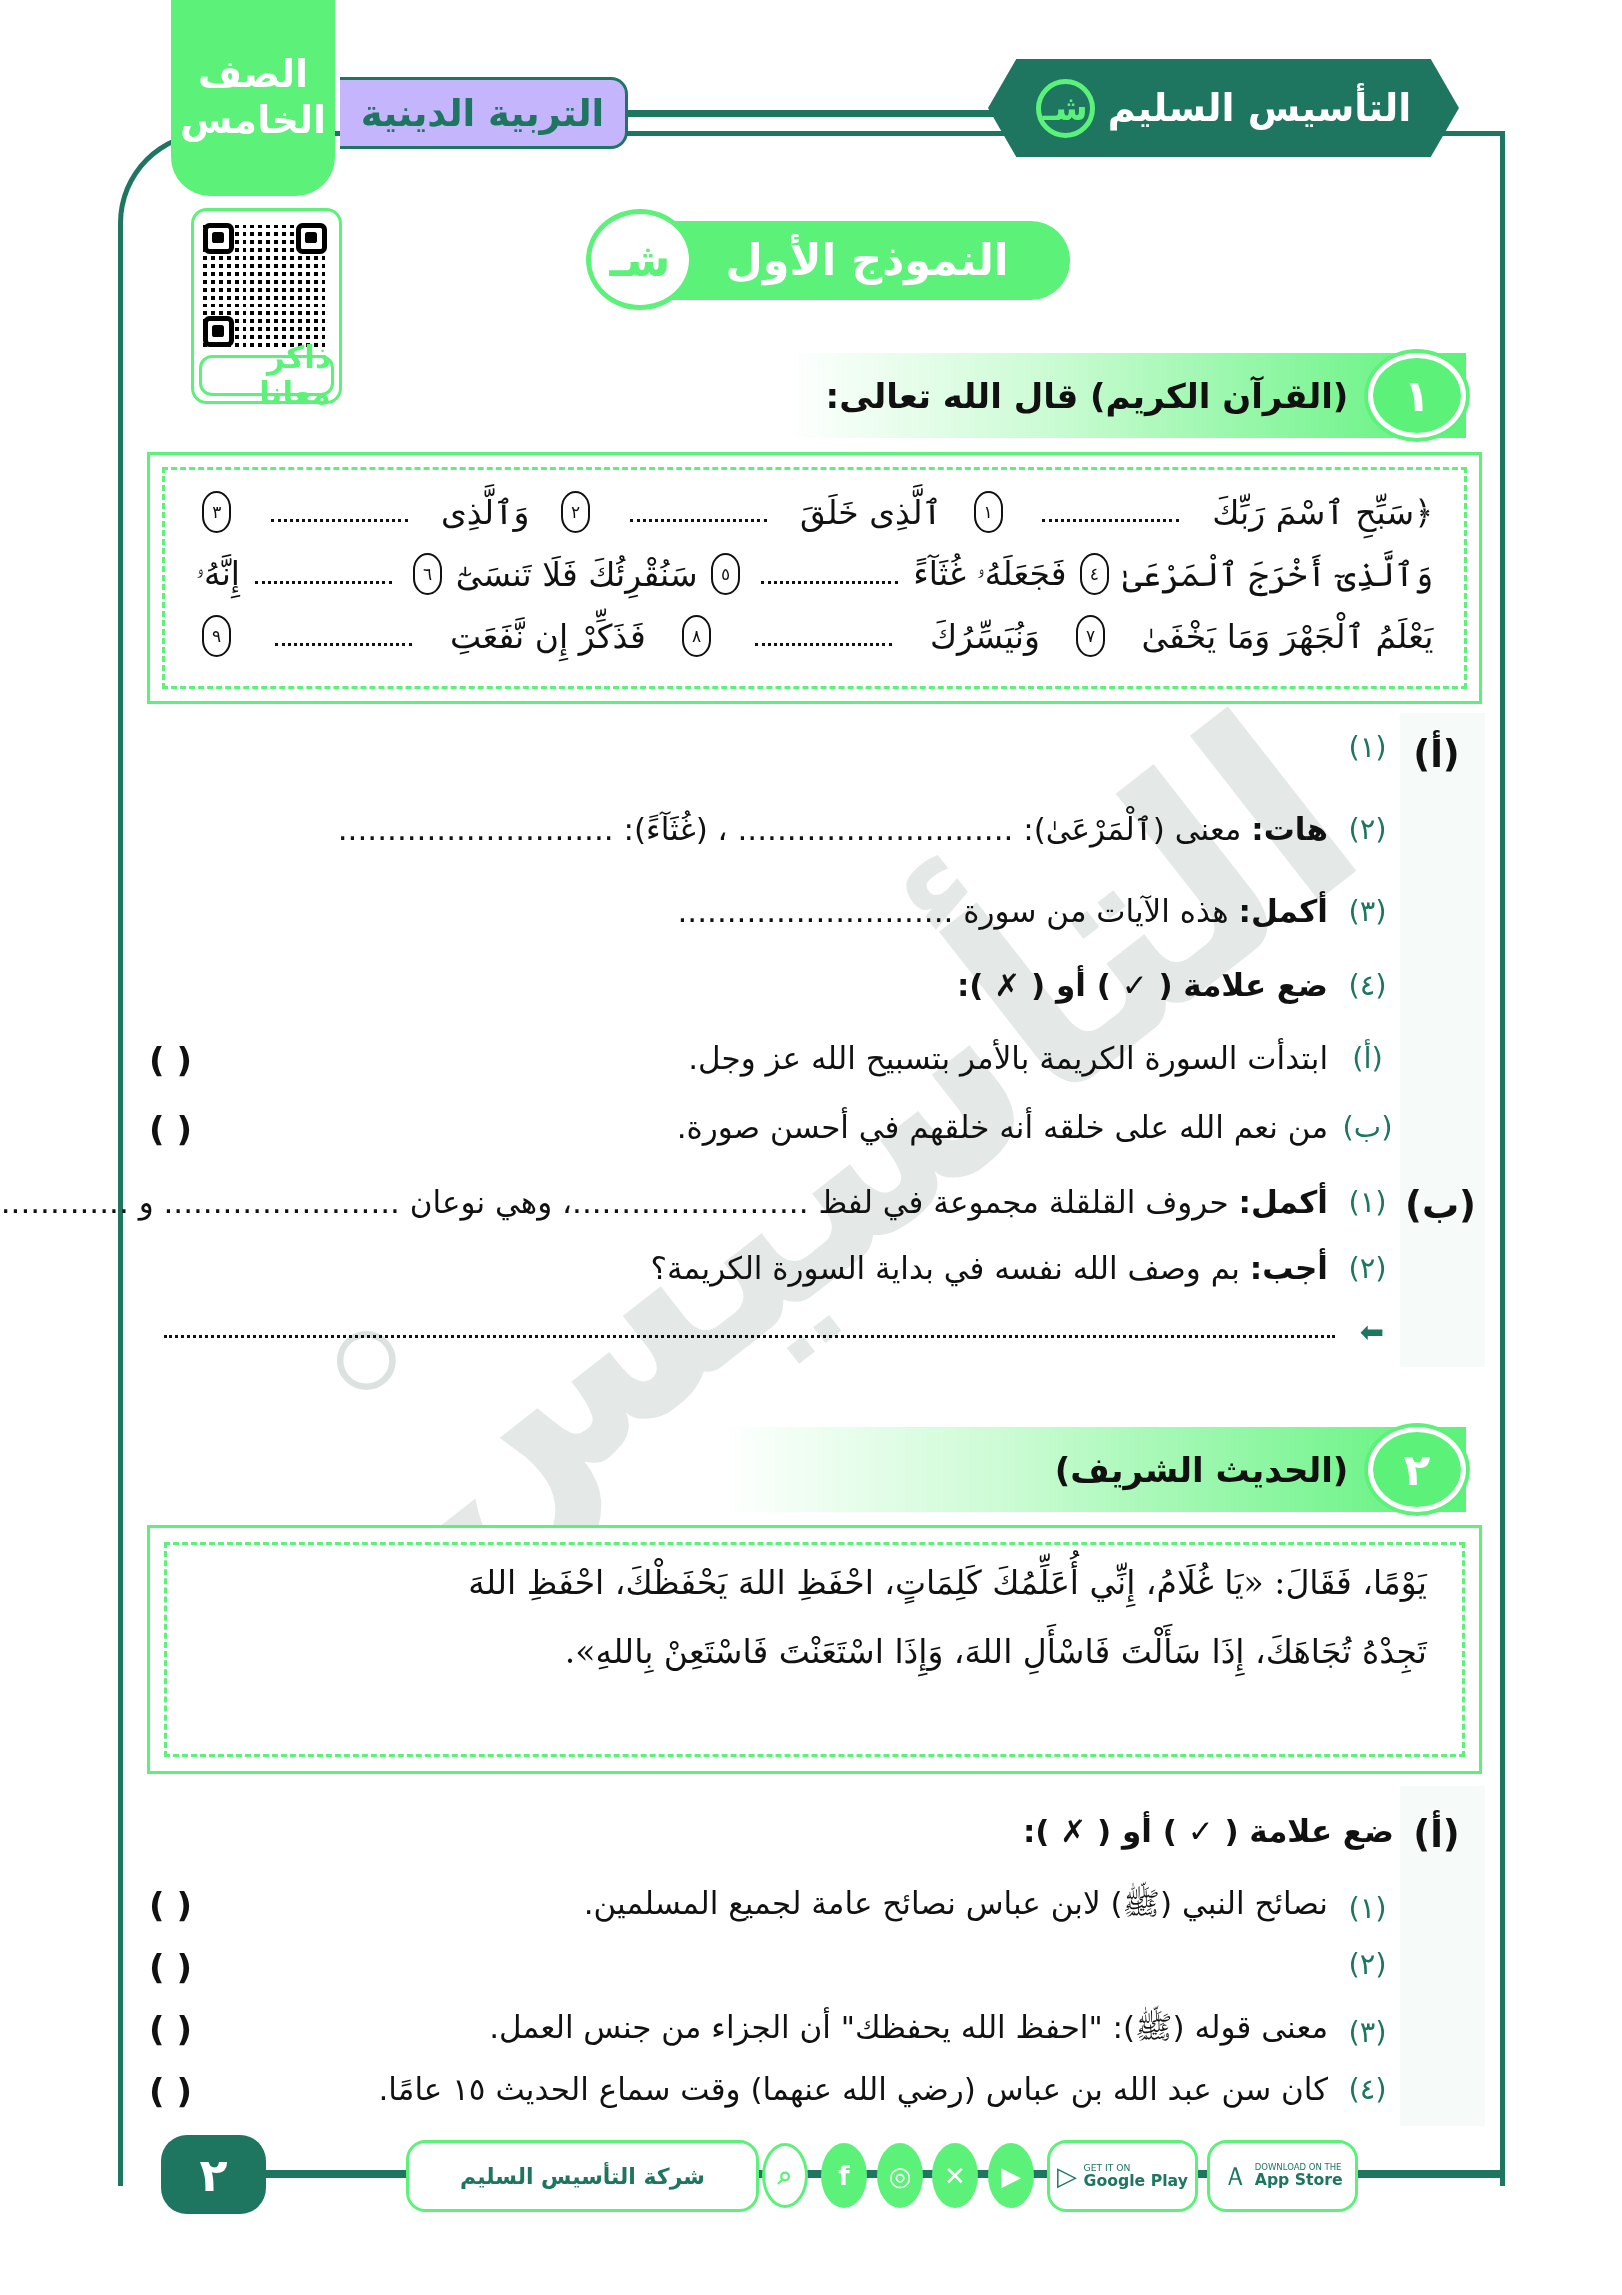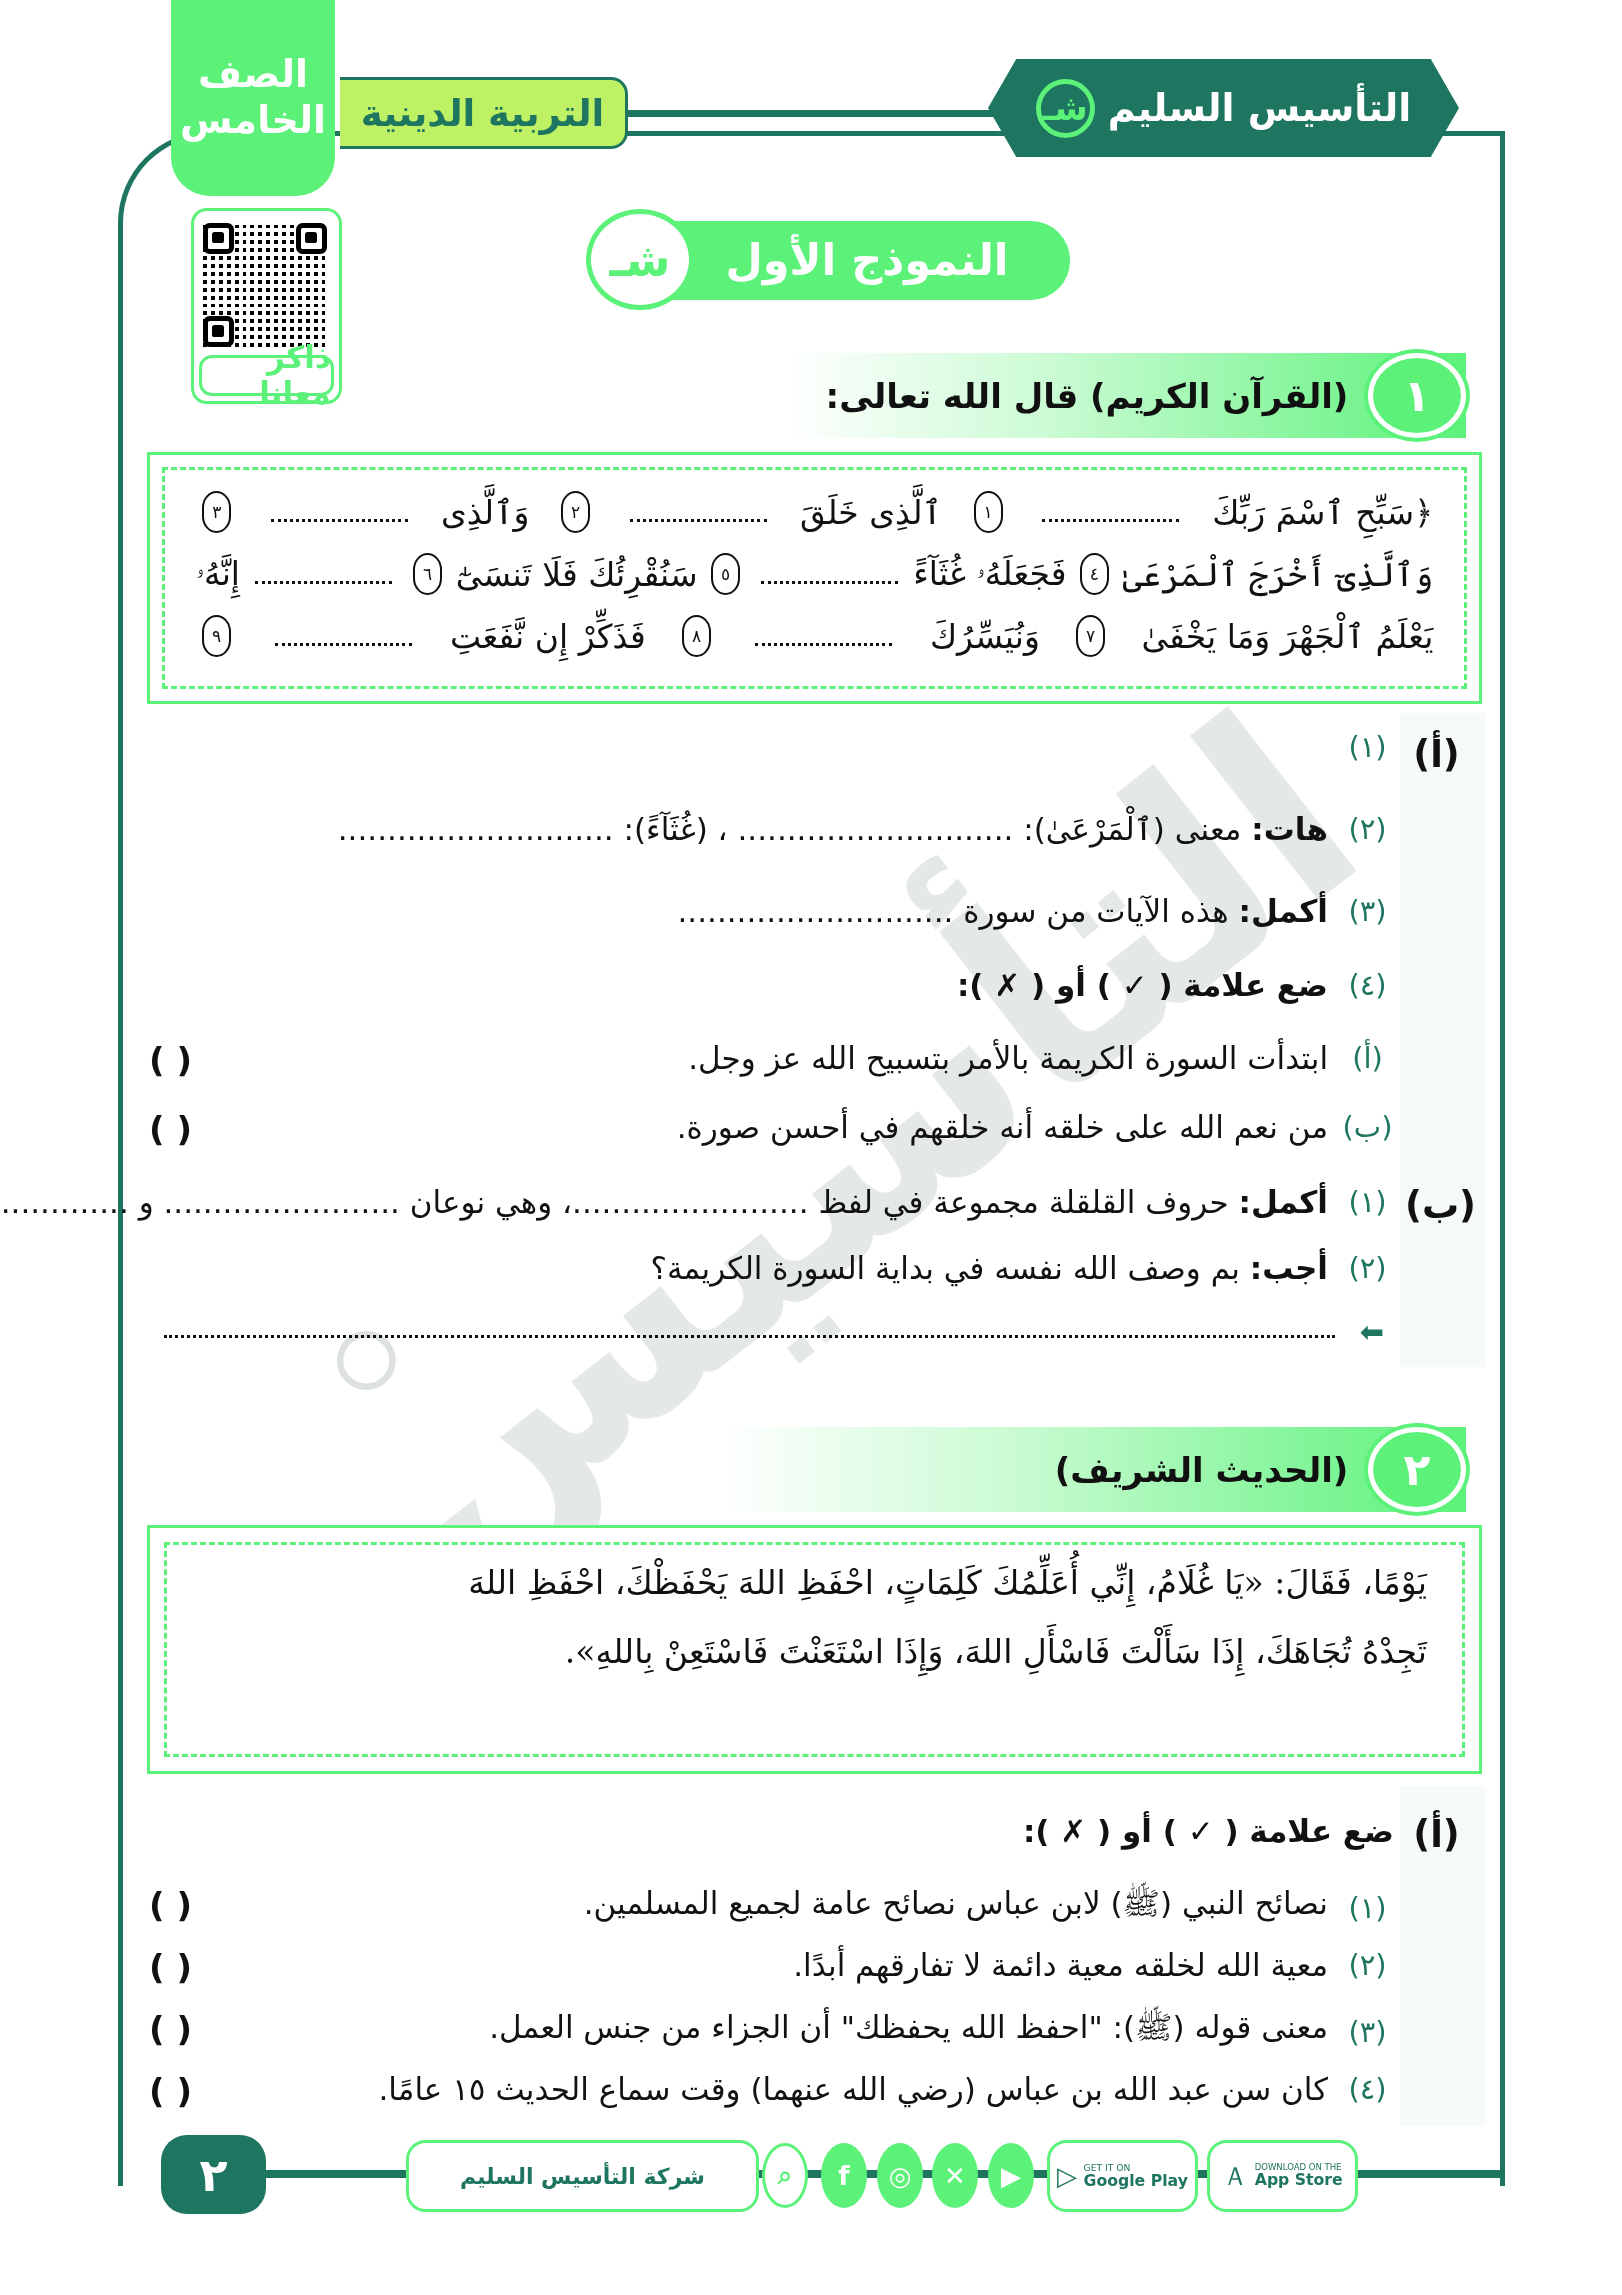--- a/index.html
+++ b/index.html
@@ -8,21 +8,21 @@
   .abs { position: absolute; }
   .dark { color: #1e7560; }
   
   #frame { left: 118px; top: 131px; width: 1387px; height: 2055px; border: 5.2px solid #1e7560; border-radius: 92px 0 0 0; border-bottom: none; }
   
   #brand { left: 988px; top: 59px; width: 471px; height: 98px; background: #1e7560; color: #fff;
            clip-path: polygon(6% 0, 94% 0, 100% 50%, 94% 100%, 6% 100%, 0 50%);
            display: flex; align-items: center; justify-content: center; gap: 13px; font-size: 38px; font-weight: bold; }
   .logo-mark { width: 59px; height: 59px; border-radius: 50%; border: 5.2px solid #5cf27a; display:flex; align-items:center; justify-content:center; color:#5cf27a; font-size:34px; font-weight:bold; }
   #subject { left: 340px; top: 77px; width: 288px; height: 72px; border: 3.9px solid #1e7560; border-radius: 0 17px 17px 0; border-left:none;
-             display: flex; align-items: center; justify-content: center; font-size: 37px; font-weight: bold; color: #1e7560; background:#bef264; }
+             display: flex; align-items: center; justify-content: center; font-size: 37px; font-weight: bold; color: #1e7560; background:#c4b5fd; }
   #subject-line { left: 628px; top: 110px; width: 366px; height: 6.5px; background: #1e7560; }
   #grade { left: 171px; top: 0px; width: 164px; height: 196px; background: #5cf27a; border-radius: 0 0 39px 39px;
            display: flex; flex-direction: column; align-items: center; justify-content: center; color: #fff; font-size: 38px; font-weight: bold; line-height: 1.2; }
   
   #qr { left: 191px; top: 208px; width: 151px; height: 196px; border: 3.9px solid #5cf27a; border-radius: 15.7px; background: #fff; }
   #qr-code { position:absolute; left: 9.2px; top: 11.8px; width: 124px; height: 124px;
              background: repeating-linear-gradient(0deg,#000 0 3.9px,#fff 3.9px 7.9px), #000;
              -webkit-mask: repeating-linear-gradient(90deg,#000 0 3.9px,transparent 3.9px 7.9px); mask: repeating-linear-gradient(90deg,#000 0 3.9px,transparent 3.9px 7.9px); }
   .qr-eye { position:absolute; width:31px; height:31px; border:5.9px solid #000; border-radius:6.5px; background:#fff; }
   .qr-eye::after { content:""; position:absolute; left:3.9px; top:3.9px; width:11.8px; height:11.8px; background:#000; border-radius:2.6px; }
@@ -211,21 +211,20 @@
 </div>
 
 <div class="q-row" style="right:216px; top:1885px;">
   <span class="q-num">(١)</span>
   <span>نصائح النبي (ﷺ) لابن عباس نصائح عامة لجميع المسلمين.</span>
 </div>
 <div class="brackets abs" style="top:1885px;">(        )</div>
 
 <div class="q-row" style="right:216px; top:1947px;">
   <span class="q-num">(٢)</span>
-  <span>معية الله لخلقه معية دائمة لا تفارقهم أبدًا.</span>
 </div>
 <div class="brackets abs" style="top:1947px;">(        )</div>
 
 <div class="q-row" style="right:216px; top:2009px;">
   <span class="q-num">(٣)</span>
   <span>معنى قوله (ﷺ): "احفظ الله يحفظك" أن الجزاء من جنس العمل.</span>
 </div>
 <div class="brackets abs" style="top:2009px;">(        )</div>
 
 <div class="q-row" style="right:216px; top:2071px;">

